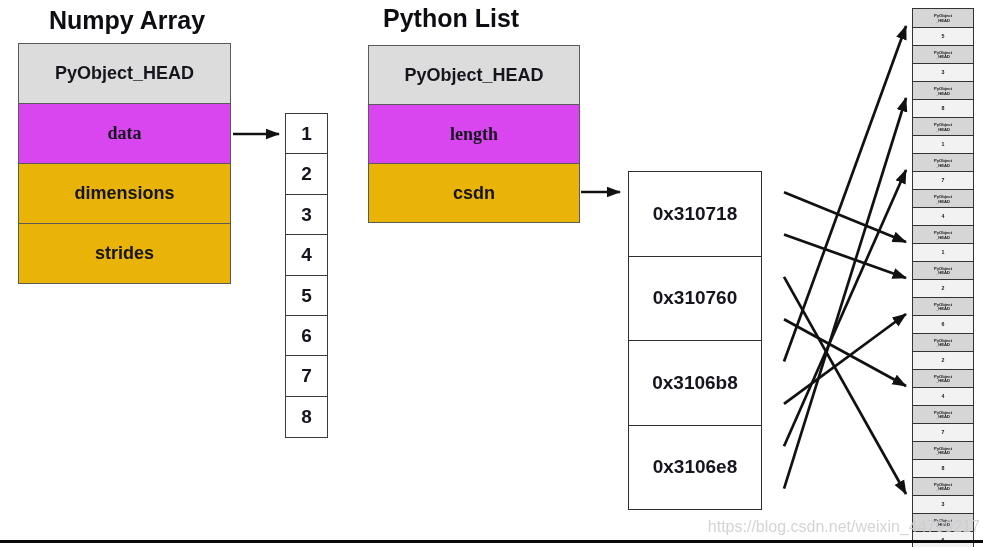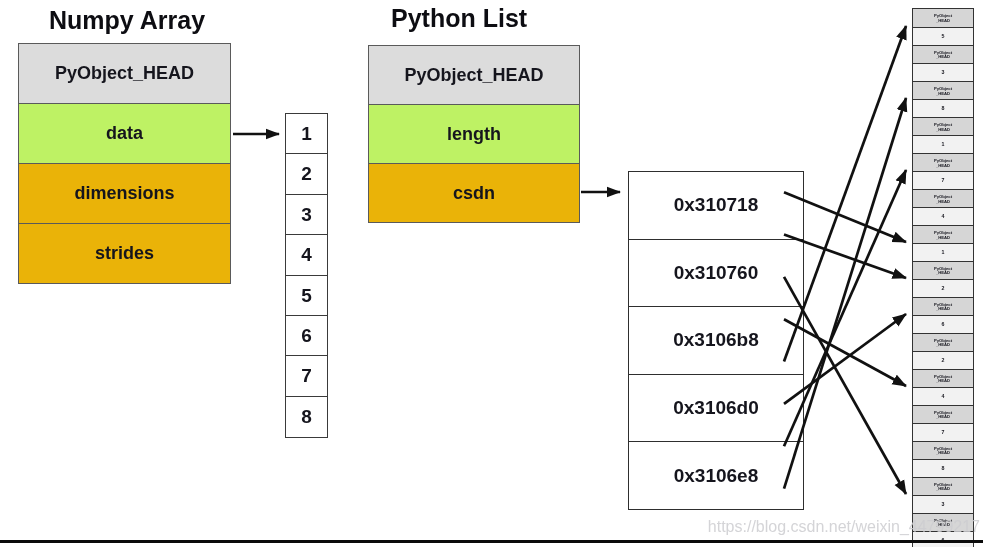--- a/index.html
+++ b/index.html
@@ -15,35 +15,35 @@
     position:absolute; border:1.6px solid #5a5a5a; box-sizing:border-box;
     display:flex; flex-direction:column; background:#fff;
   }
   .struct-row{
     flex:1; display:flex; align-items:center; justify-content:center;
     font-size:18px; font-weight:bold; border-top:1.6px solid #5a5a5a;
     box-sizing:border-box; background:#eab308;
   }
   .struct-row:first-child{border-top:none;}
   .shade-header{background:#dcdcdc;}
-  .shade-light{background:#bef264;}
+  .shade-light{background:#d946ef;font-family:Liberation Serif, serif;}
 
   .value-strip{
     position:absolute; left:285px; top:113px; width:43px;
     display:flex; flex-direction:column;
   }
   .value-cell{
     height:42px; box-sizing:border-box; border:1.6px solid #3a3a3a;
     margin-top:-1.6px; background:#fff; display:flex; align-items:center;
     justify-content:center; font-size:19px; font-weight:bold;
   }
   .value-cell:first-child{margin-top:0;}
 
   .addr-box{
-    position:absolute; left:628px; top:171px; width:176px; height:339px;
+    position:absolute; left:628px; top:171px; width:134px; height:339px;
     box-sizing:border-box; border:1.7px solid #2e2e2e; display:flex;
     flex-direction:column; background:#fff;
   }
   .addr-cell{
     flex:1; display:flex; align-items:center; justify-content:center;
     font-size:19px; font-weight:bold; border-top:1.7px solid #2e2e2e;
     box-sizing:border-box;
   }
   .addr-cell:first-child{border-top:none;}
 
@@ -98,33 +98,32 @@
       <div class="value-cell">1</div>
       <div class="value-cell">2</div>
       <div class="value-cell">3</div>
       <div class="value-cell">4</div>
       <div class="value-cell">5</div>
       <div class="value-cell">6</div>
       <div class="value-cell">7</div>
       <div class="value-cell">8</div>
     </div>
 
-  <div class="title" style="left:391px; top:4px;">Python List</div>
+  <div class="title" style="left:383px; top:4px;">Python List</div>
 
   <div class="struct-box" style="left:368px; top:45px; width:212px; height:178px;">
       <div class="struct-row shade-header">PyObject_HEAD</div>
       <div class="struct-row shade-light">length</div>
       <div class="struct-row">csdn</div>
     </div>
 
   <div class="addr-box">
       <div class="addr-cell">0x310718</div>
       <div class="addr-cell">0x310760</div>
       <div class="addr-cell">0x3106b8</div>
-      <div class="addr-cell">0x3106d0</div>
       <div class="addr-cell">0x3106e8</div>
     </div>
 
   <div class="heap-col">
       <div class="heap-cell heap-head">
         <div class="tiny2">
           <div>PyObject</div>
           <div>_HEAD</div>
         </div>
       </div>

